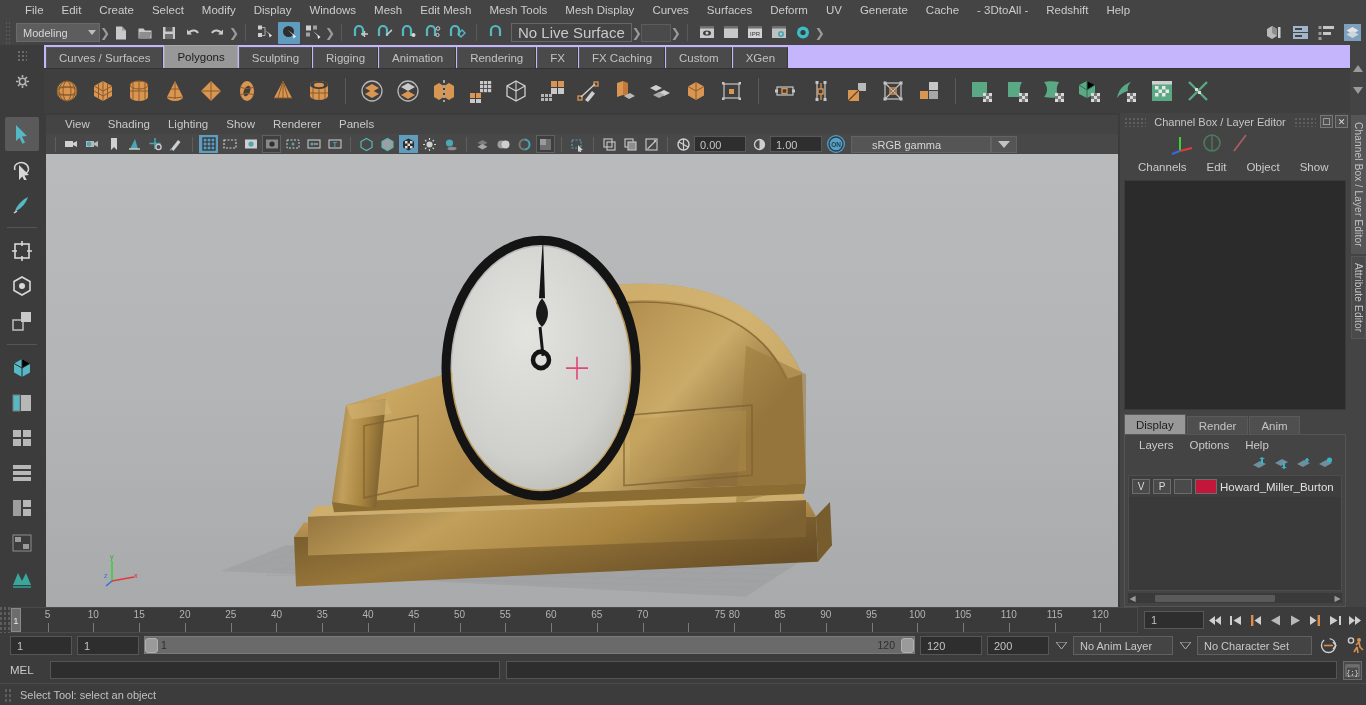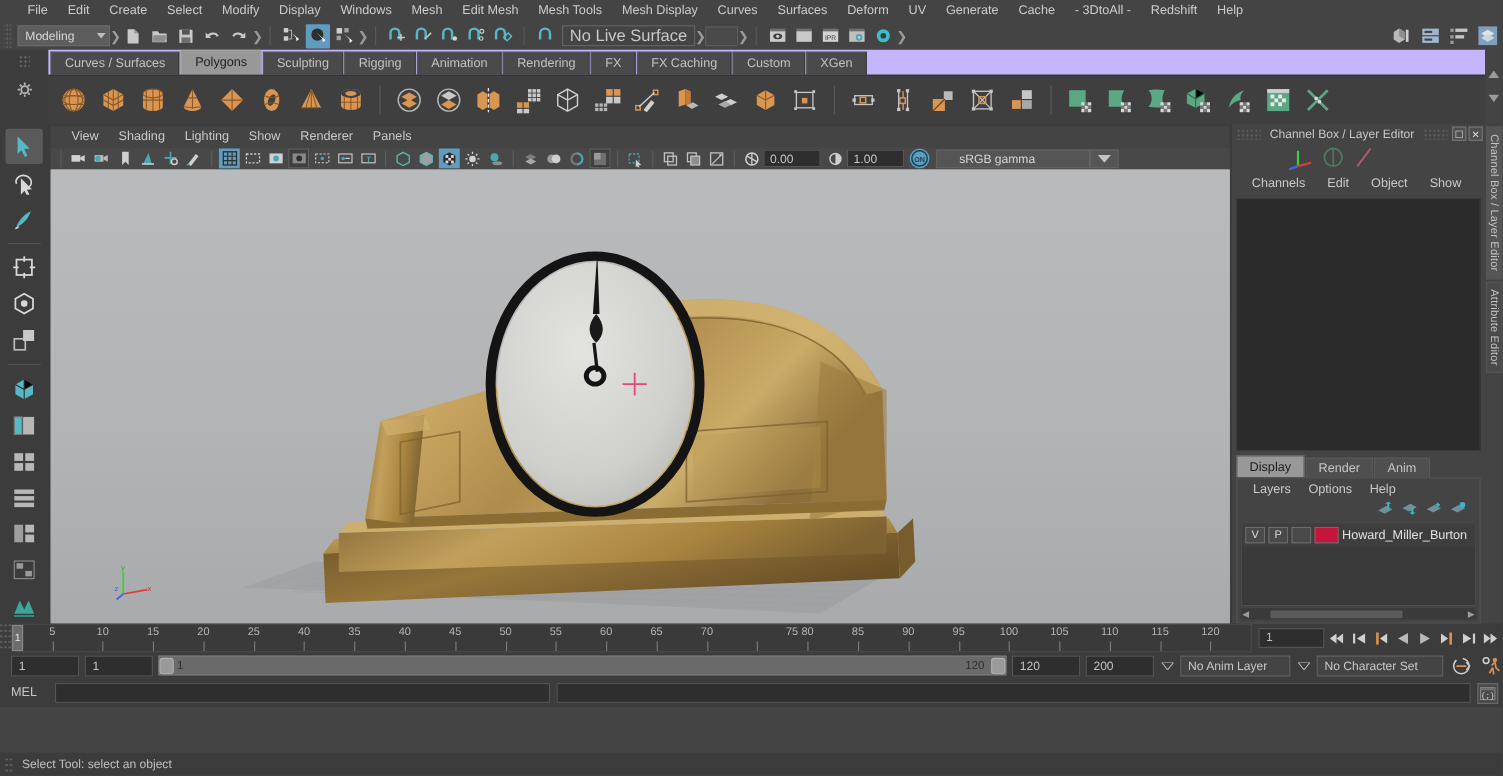--- a/index.html
+++ b/index.html
@@ -169,21 +169,21 @@
   .cmdrow{ height:26px; background:#3c3c3c; display:flex; align-items:center; flex:0 0 26px; gap:6px; padding:0 2px 0 10px;}
   .mel-lab{ width:34px; font-size:11.5px; color:#c8c8c8; text-align:left;}
   .cmdin{ height:18px; background:#2e2e2e; border:1px solid #555; }
   .cmd-a{ width:450px; flex:0 0 450px;}
   .cmd-b{ flex:1; min-width:0;}
   .cmdbtn{ width:19px; height:19px; border:1px solid #6a6a6a; background:#4a4a4a; display:flex;
     align-items:center; justify-content:center; margin-right:2px;}
 
   
   .helpline{ height:22px; background:#3c3c3c; display:flex; align-items:center; flex:0 0 22px; gap:8px; padding-left:4px;
-    border-top:1px solid #4a4a4a;margin-top:40px;}
+    border-top:1px solid #4a4a4a;}
   .help-grip{ width:8px; height:14px; background-image:radial-gradient(#5d5d5d 1px,transparent 1px); background-size:4px 5px;}
   .helptxt{ font-size:11px; color:#c0c0c0;}
 </style>
 </head>
 <body>
 
 <div class="app">
 
   <div class="menubar">
     <div class="mi">File</div>

